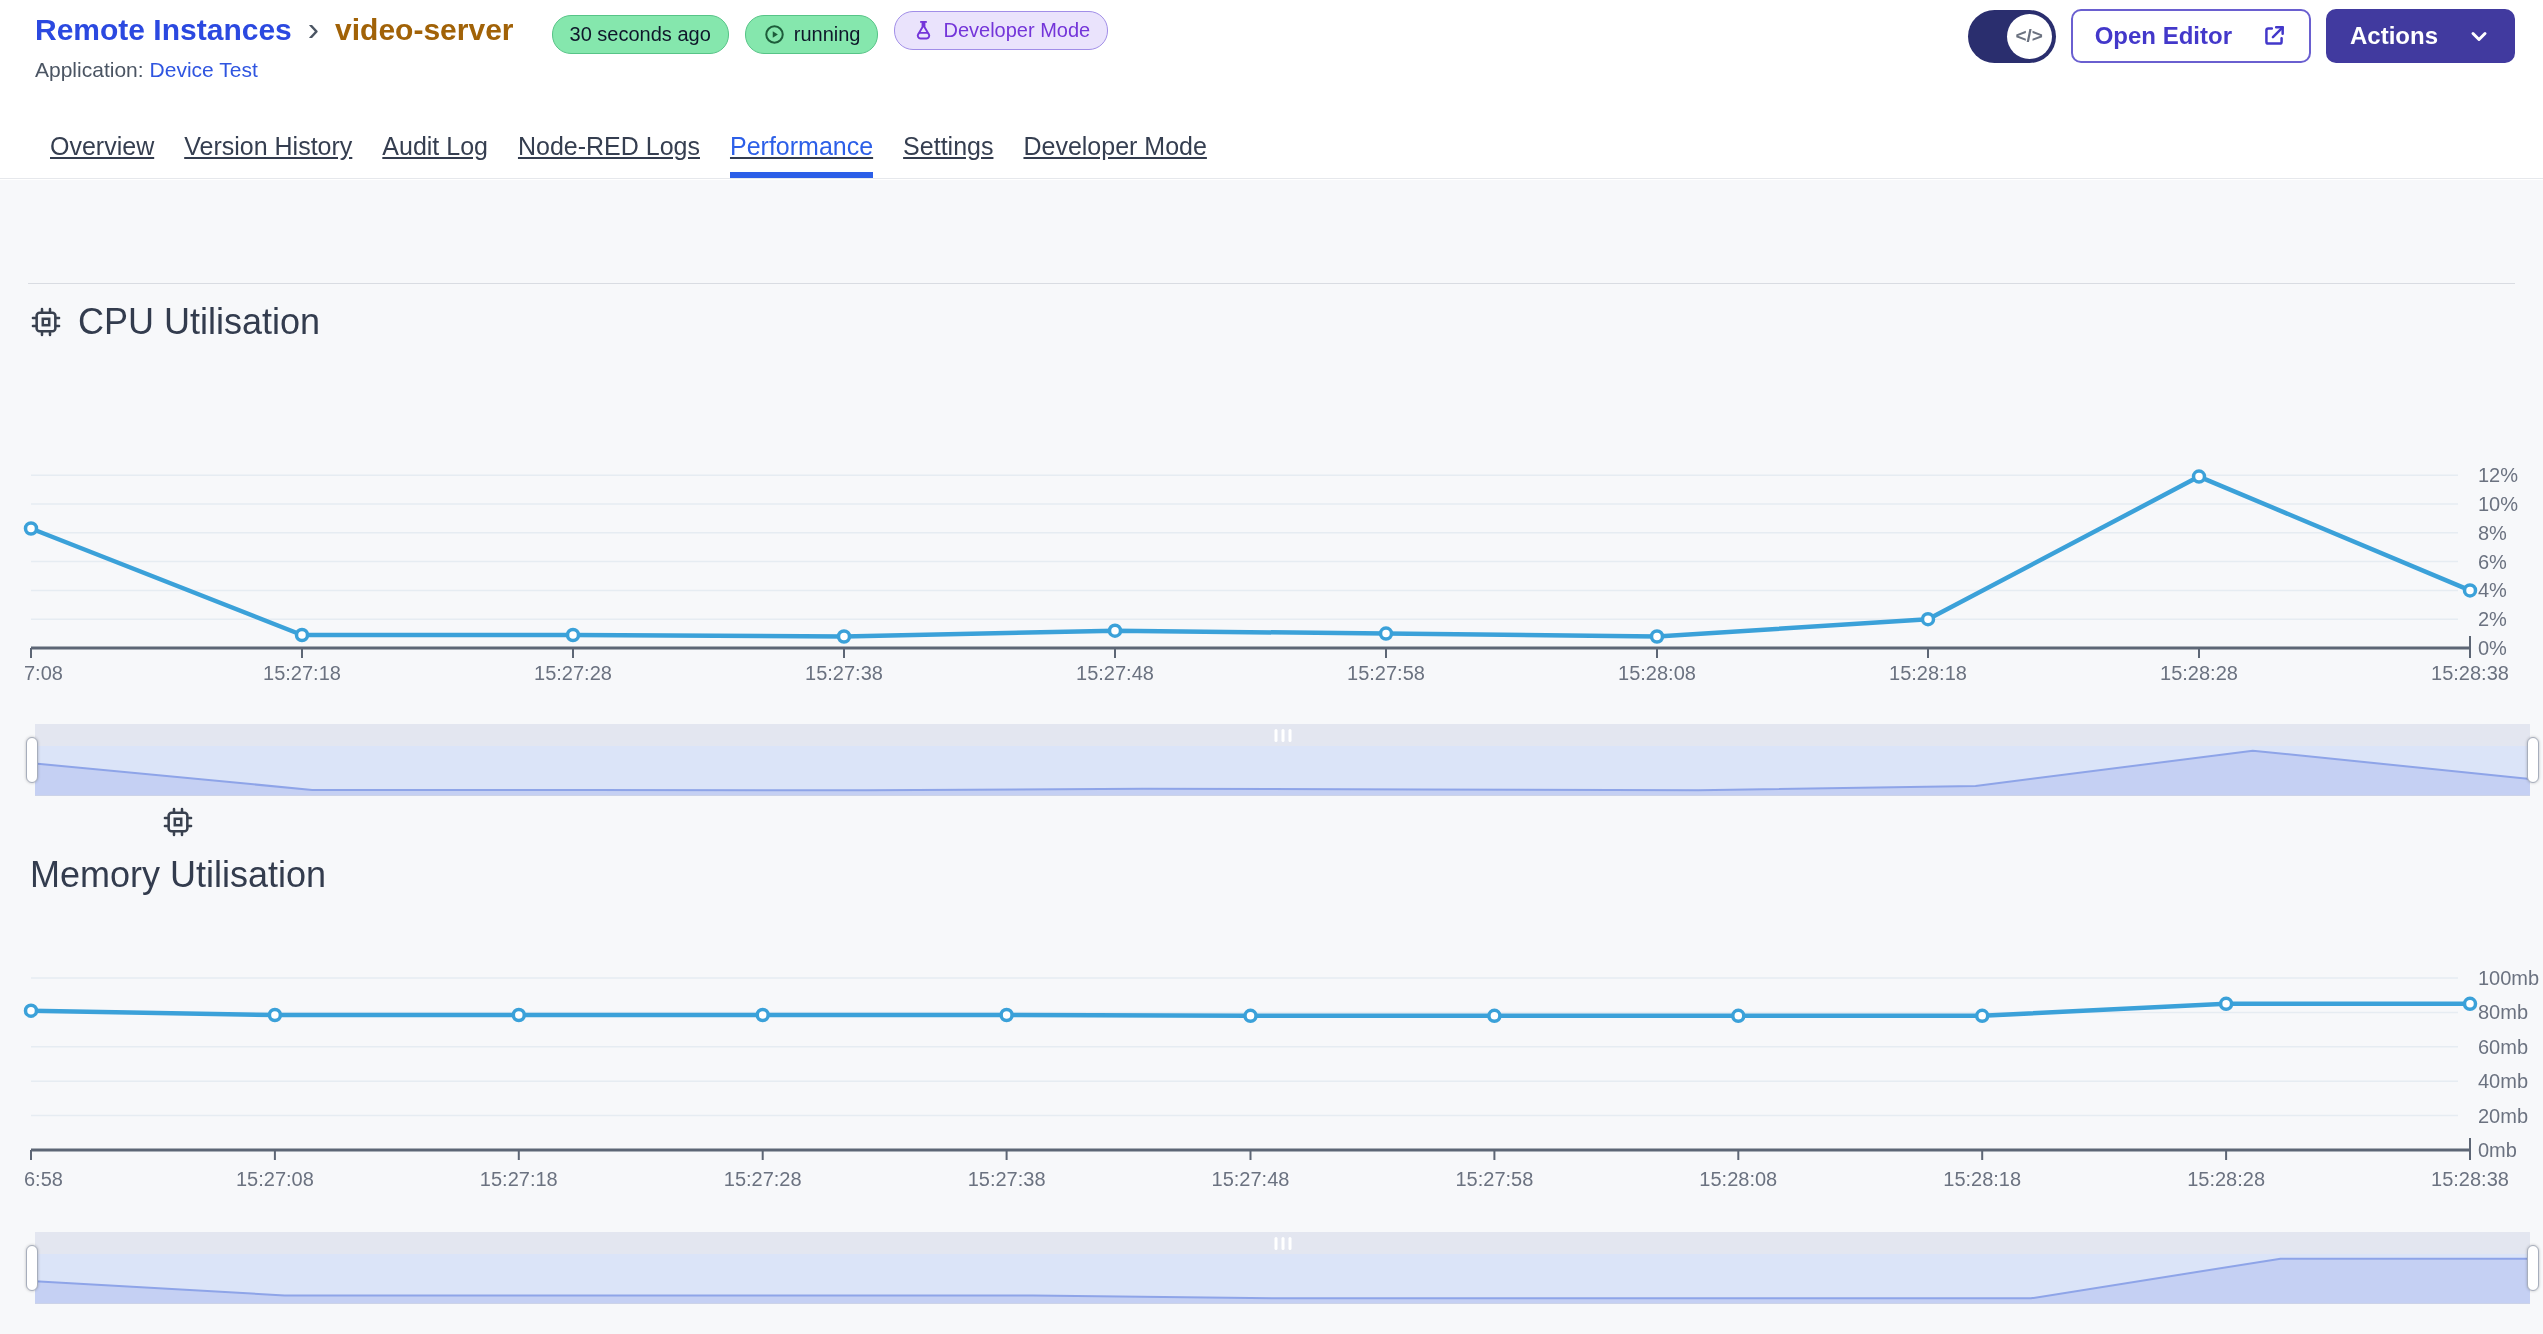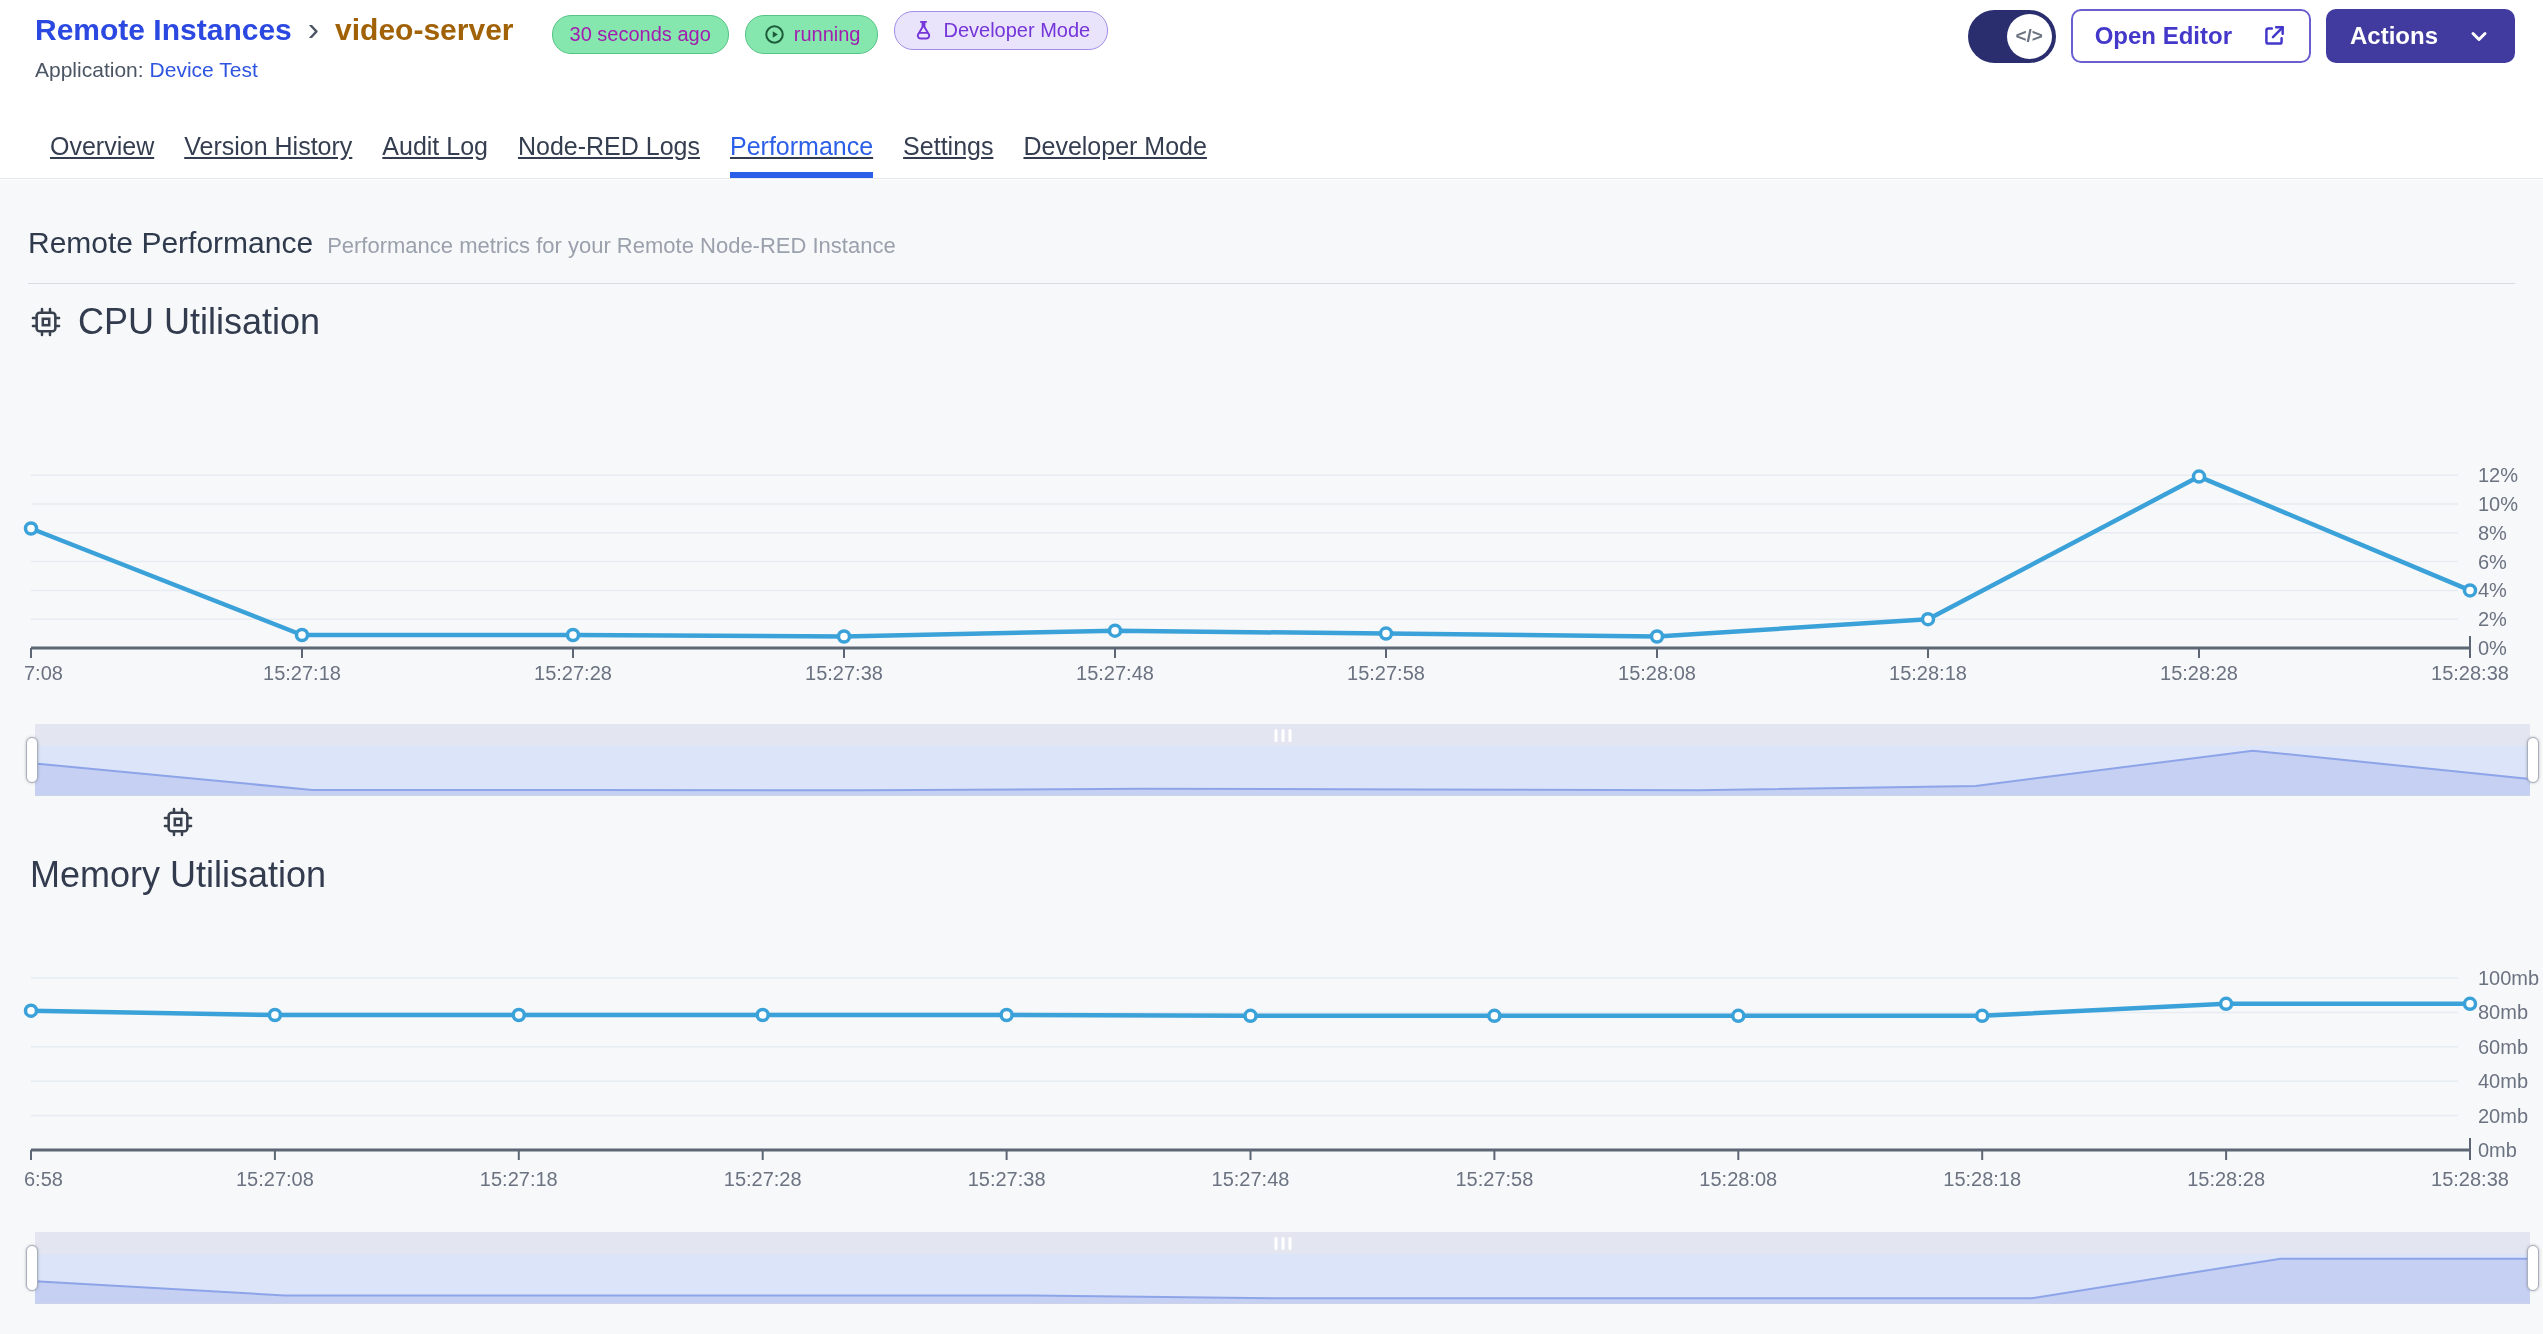--- a/index.html
+++ b/index.html
@@ -9,21 +9,21 @@
 
   
   .topbar{position:absolute;left:0;top:0;width:2543px;height:115px;background:#fff;}
   .breadcrumb{position:absolute;left:35px;top:6px;height:48px;display:flex;align-items:center;gap:16px;}
   .crumb-link{font-size:30px;font-weight:bold;color:#2b49e0;text-decoration:none;cursor:pointer;}
   .crumb-sep{font-size:34px;color:#4b5563;line-height:1;margin-top:-4px;}
   .crumb-current{font-size:30px;font-weight:bold;color:#a16207;}
   .badges{display:flex;align-items:center;gap:16px;margin-left:22px;}
   .badge{display:flex;align-items:center;gap:8px;height:37px;padding:0 17px;border-radius:19px;
          font-size:20px;white-space:nowrap;}
-  .badge-green{background:#85e7ad;border:1.5px solid #57c487;color:#a21caf;margin-top:8px;}
+  .badge-green{background:#85e7ad;border:1.5px solid #57c487;color:#0f172a;margin-top:8px;}
   .badge-purple{background:#eae3fc;border:1.5px solid #a18ee8;color:#7435d9;}
   .app-row{position:absolute;left:35px;top:58px;font-size:21px;color:#4b5563;}
   .app-link{color:#2f55e0;text-decoration:none;cursor:pointer;margin-left:6px;}
 
   .controls{position:absolute;right:28px;top:9px;display:flex;align-items:center;gap:15px;}
   .toggle{width:88px;height:53px;border-radius:27px;background:#2a2e6e;position:relative;cursor:pointer;}
   .toggle-knob{position:absolute;right:4px;top:4px;width:45px;height:45px;border-radius:50%;background:#fff;
                display:flex;align-items:center;justify-content:center;font-size:19px;font-weight:bold;color:#6b7280;}
   .btn{height:54px;display:flex;align-items:center;gap:29px;border-radius:10px;font-size:24px;font-weight:bold;
        padding:0 22px;cursor:pointer;box-sizing:border-box;}
@@ -134,24 +134,20 @@
   <div class="tab">Overview</div>
   <div class="tab">Version History</div>
   <div class="tab">Audit Log</div>
   <div class="tab">Node-RED Logs</div>
   <div class="tab active">Performance</div>
   <div class="tab">Settings</div>
   <div class="tab">Developer Mode</div>
 </nav>
 
 <main class="content">
-  <div class="page-head">
-    <span class="page-title">Remote Performance</span>
-    <span class="page-subtitle">Performance metrics for your Remote Node-RED Instance</span>
-  </div>
   <div class="rule"></div>
 
   <div class="section-head cpu">
     <span class="icon">
       <svg width="32" height="32" viewBox="0 0 24 24" fill="none" stroke="#39414f" stroke-width="1.9" stroke-linecap="round">
         <rect x="5" y="5" width="14" height="14" rx="2.2"></rect>
         <rect x="9.6" y="9.6" width="4.8" height="4.8"></rect>
         <path d="M9 2.2v2.4M15 2.2v2.4M9 19.4v2.4M15 19.4v2.4M2.2 9h2.4M2.2 15h2.4M19.4 9h2.4M19.4 15h2.4"></path>
       </svg>
     </span>

